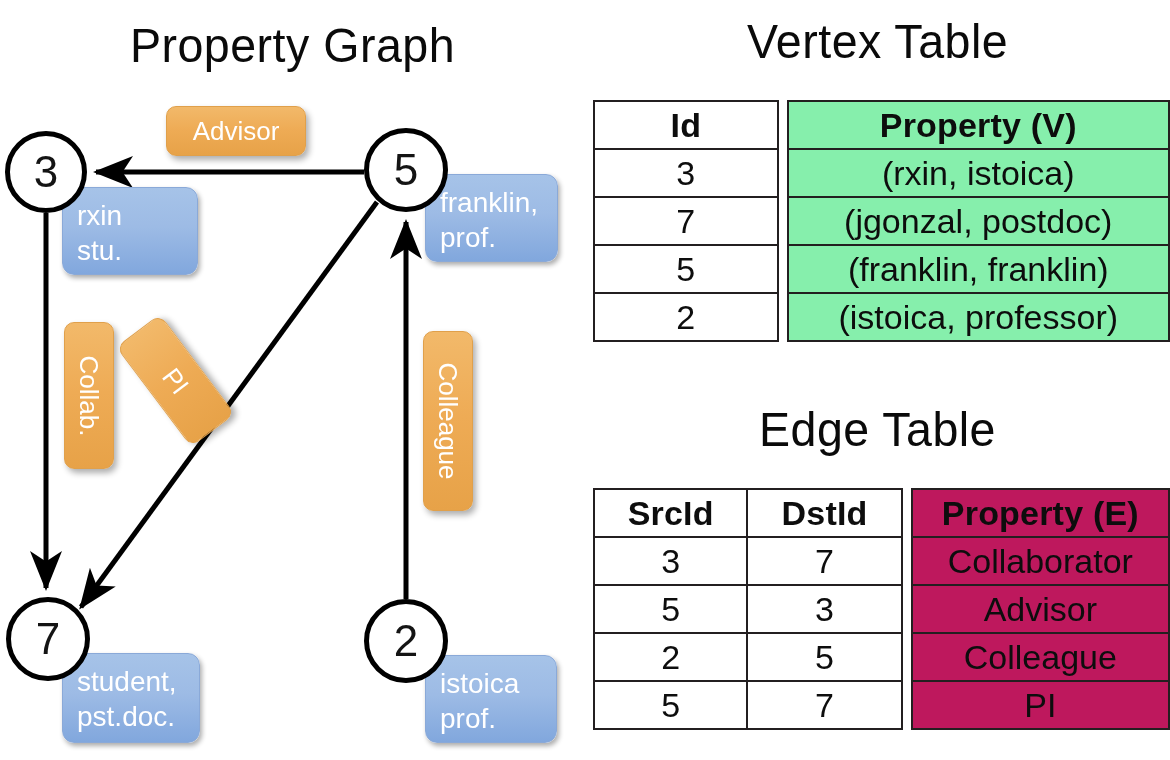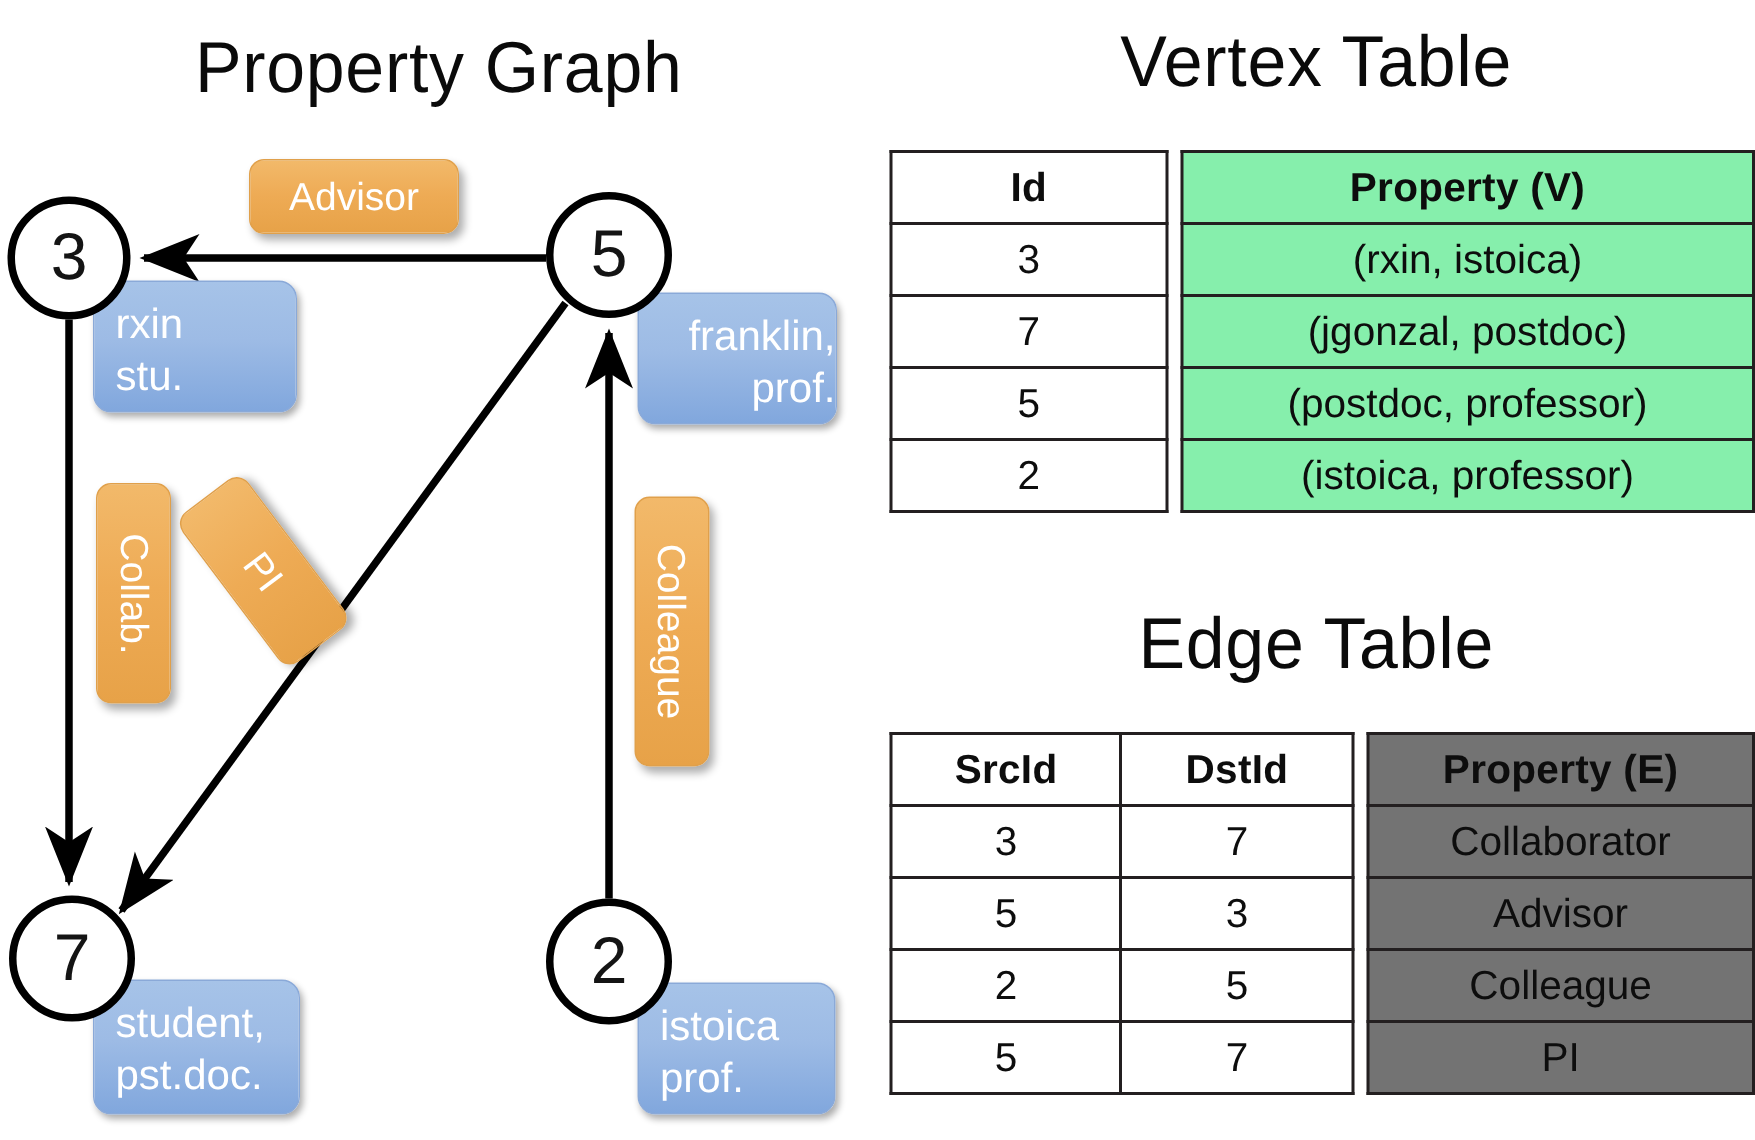--- a/index.html
+++ b/index.html
@@ -78,39 +78,39 @@
   }
   .edge-label.vert span { transform: rotate(90deg); white-space: nowrap; display:block; }
   .edge-label .lbl { white-space: nowrap; }
 
   
   .tbl { position: absolute; }
   .tbl table { border-collapse: collapse; }
   .tbl td {
     border: 2px solid #231f20;
     text-align: center;
-    font-size: 27px;
+    font-size: 34px;
     font-weight: 300;
     color: #0d0d0d;
     padding: 0;
     height: 46px;
     line-height: 46px;
     background: #fff;
   }
   .tbl td.hdr { font-weight: 700; letter-spacing: 0.2px; }
   .spacer-col { width: 8px; border: none !important; background: #fff !important; }
 
   #vertex-table { left: 593px; top: 100px; }
   #vertex-table td.idc   { width: 184px; }
   #vertex-table td.propc { width: 383px; background: #86efac; }
 
   #edge-table { left: 593px; top: 488px; }
   #edge-table td.srcc  { width: 152px; }
   #edge-table td.dstc  { width: 153px; }
-  #edge-table td.propc { width: 256px; background: #737373; }
+  #edge-table td.propc { width: 256px; background: #be185d; }
 </style>
 </head>
 <body>
 
 <div class="stage">
 
   <div class="big-title" id="title-property-graph">Property Graph</div>
 
   <div class="big-title" id="title-vertex-table">Vertex Table</div>
 
@@ -142,21 +142,21 @@
     </div>
     <div class="edge-label vert" id="lbl-pi" style="left: 148px; top: 318px; width: 55px; height: 125px; transform: rotate(-37deg);">
       <span>PI</span>
     </div>
     <div class="edge-label vert" id="lbl-colleague" style="left: 423px; top: 331px; width: 50px; height: 180px;">
       <span>Colleague</span>
     </div>
 
     <div class="prop-box" id="pb-rxin" style="left: 62px; top: 187px; width: 136px; height: 88px;">rxin
 stu.</div>
-    <div class="prop-box" id="pb-franklin" style="left: 425px; top: 195px; width: 133px; height: 88px; text-align: right;">franklin,
+    <div class="prop-box" id="pb-franklin" style="left: 425px; top: 174px; width: 133px; height: 88px;">franklin,
 prof.</div>
     <div class="prop-box" id="pb-jgonzal" style="left: 62px; top: 653px; width: 138px; height: 90px;">student,
 pst.doc.</div>
     <div class="prop-box" id="pb-istoica" style="left: 425px; top: 655px; width: 132px; height: 88px;">istoica
 prof.</div>
 
     <div class="node" id="node-3" style="left: 5px; top: 131px; width: 82px; height: 82px;">3</div>
     <div class="node" id="node-5" style="left: 364px; top: 128px; width: 84px; height: 84px;">5</div>
     <div class="node" id="node-7" style="left: 6px; top: 597px; width: 84px; height: 84px;">7</div>
     <div class="node" id="node-2" style="left: 364px; top: 599px; width: 84px; height: 84px;">2</div>
@@ -176,21 +176,21 @@
           <td class="propc">(rxin, istoica)</td>
         </tr>
         <tr>
           <td class="idc">7</td>
           <td class="spacer-col"></td>
           <td class="propc">(jgonzal, postdoc)</td>
         </tr>
         <tr>
           <td class="idc">5</td>
           <td class="spacer-col"></td>
-          <td class="propc">(postdoc, professor)</td>
+          <td class="propc">(franklin, franklin)</td>
         </tr>
         <tr>
           <td class="idc">2</td>
           <td class="spacer-col"></td>
           <td class="propc">(istoica, professor)</td>
         </tr>
       </tbody>
     </table>
   </div>
 

